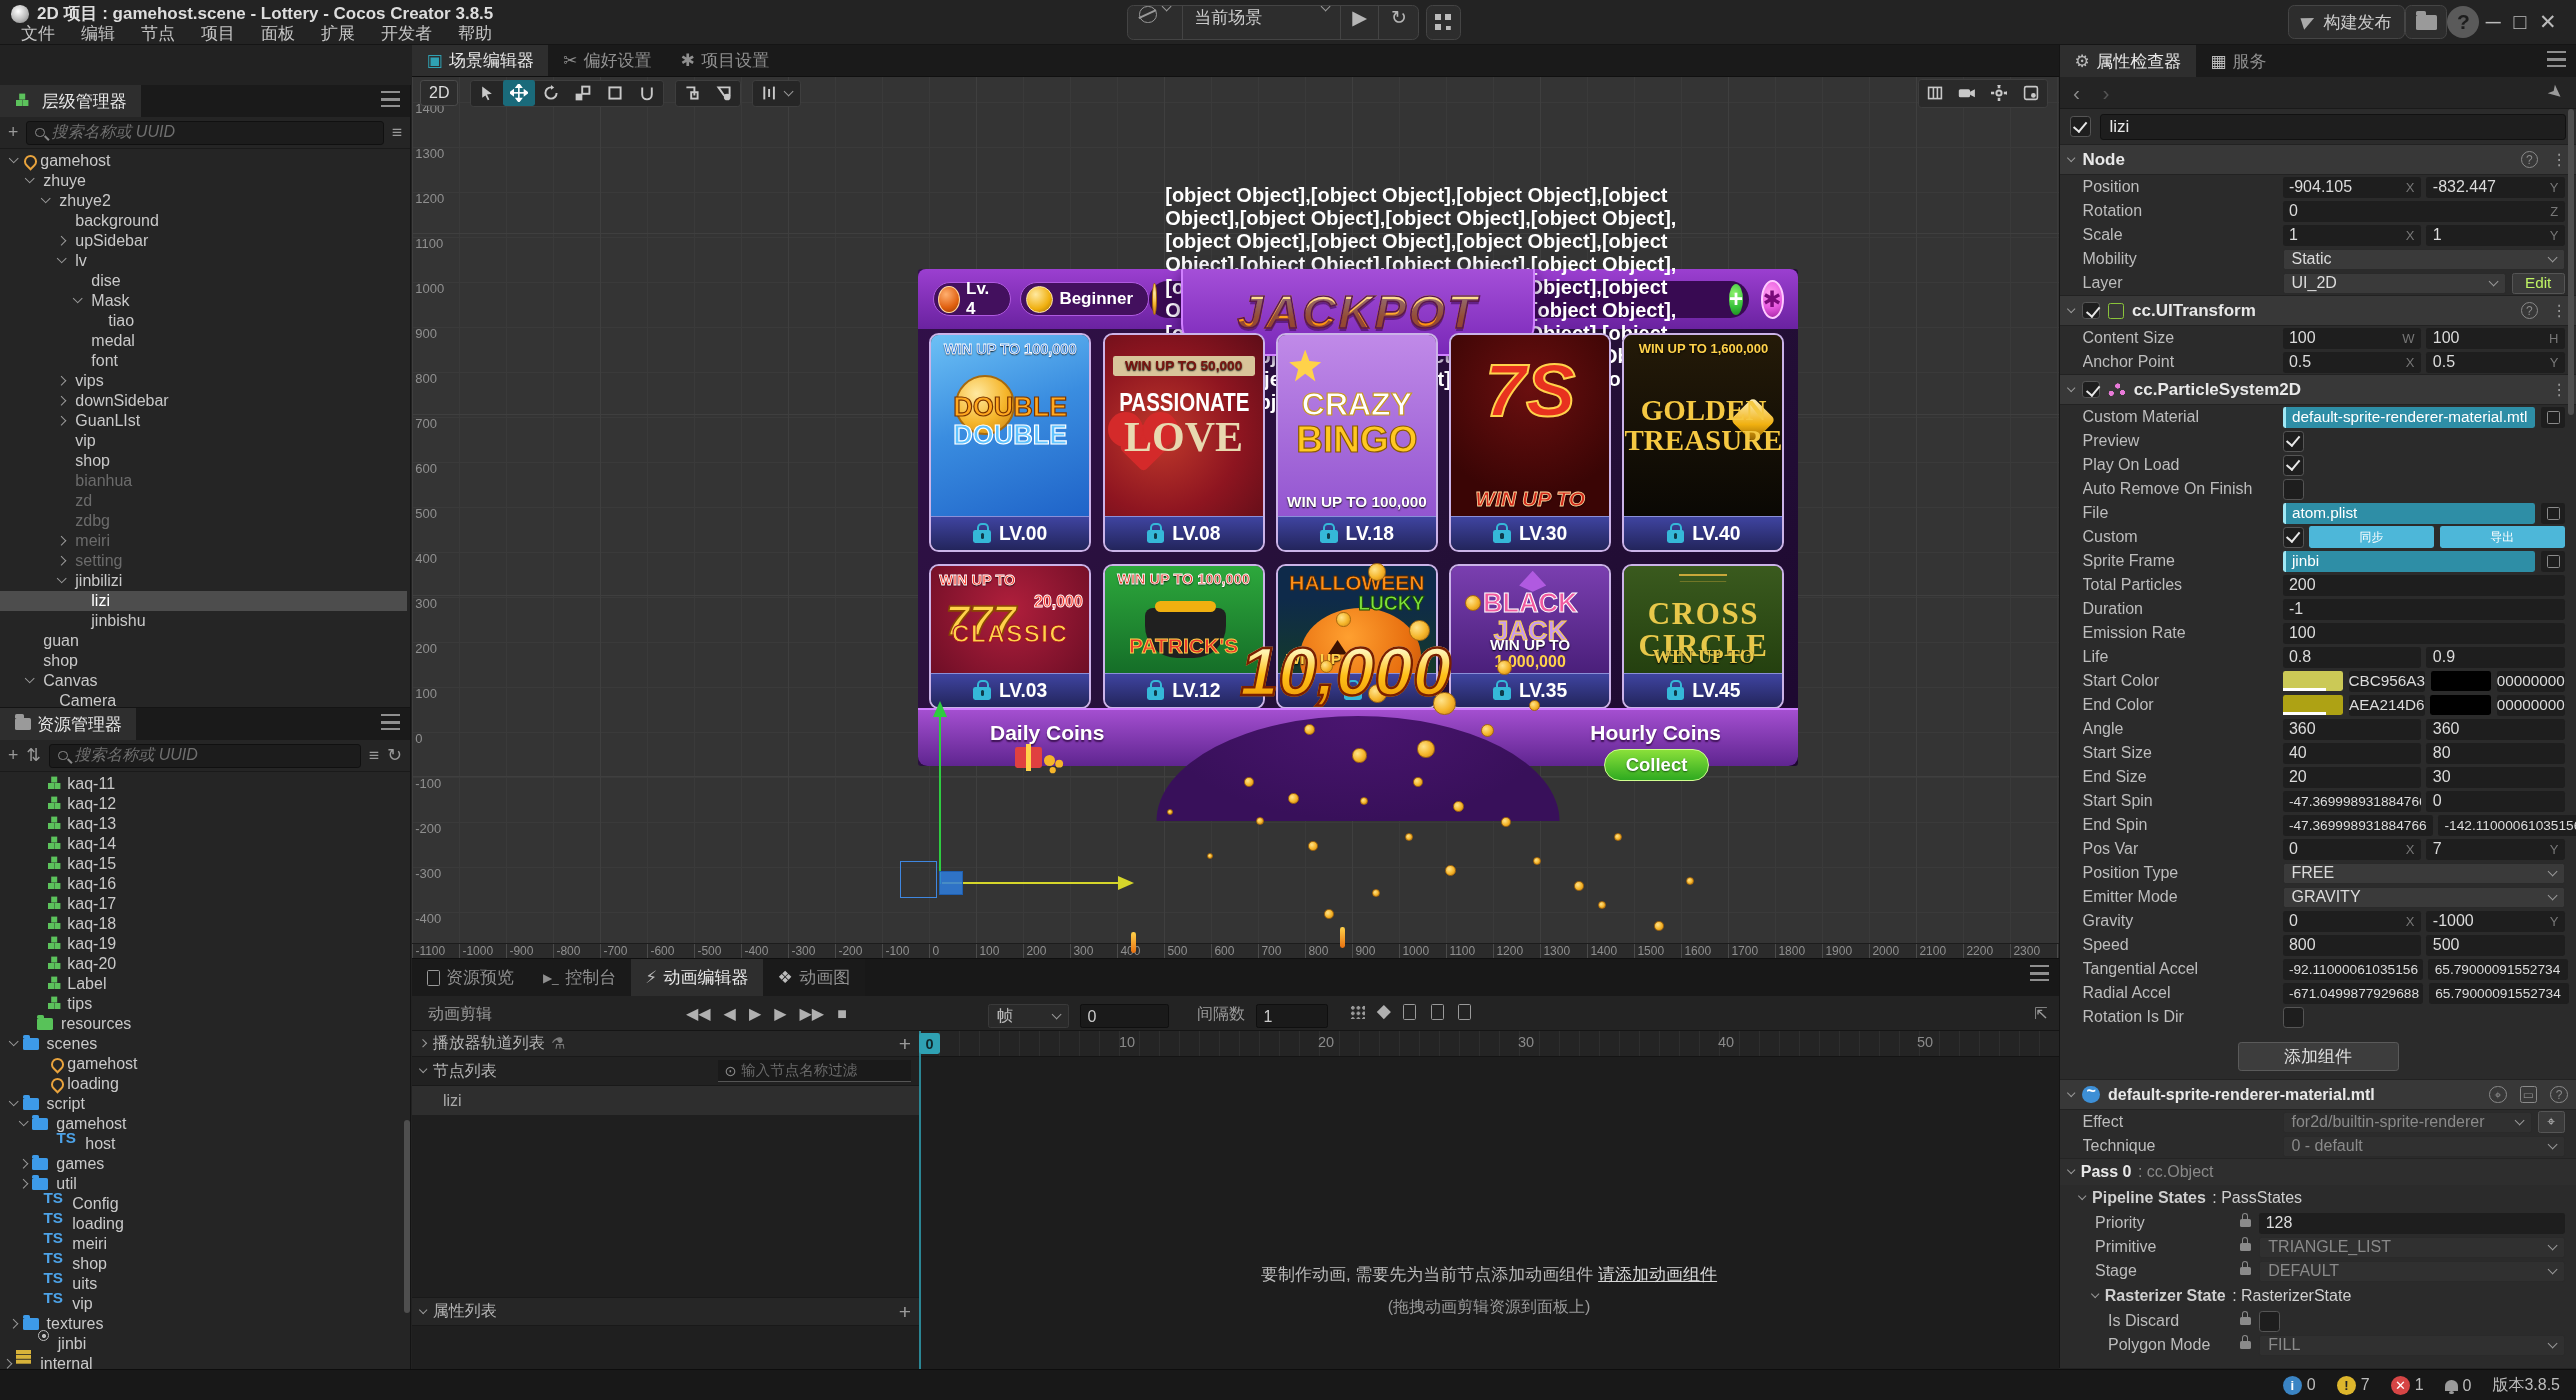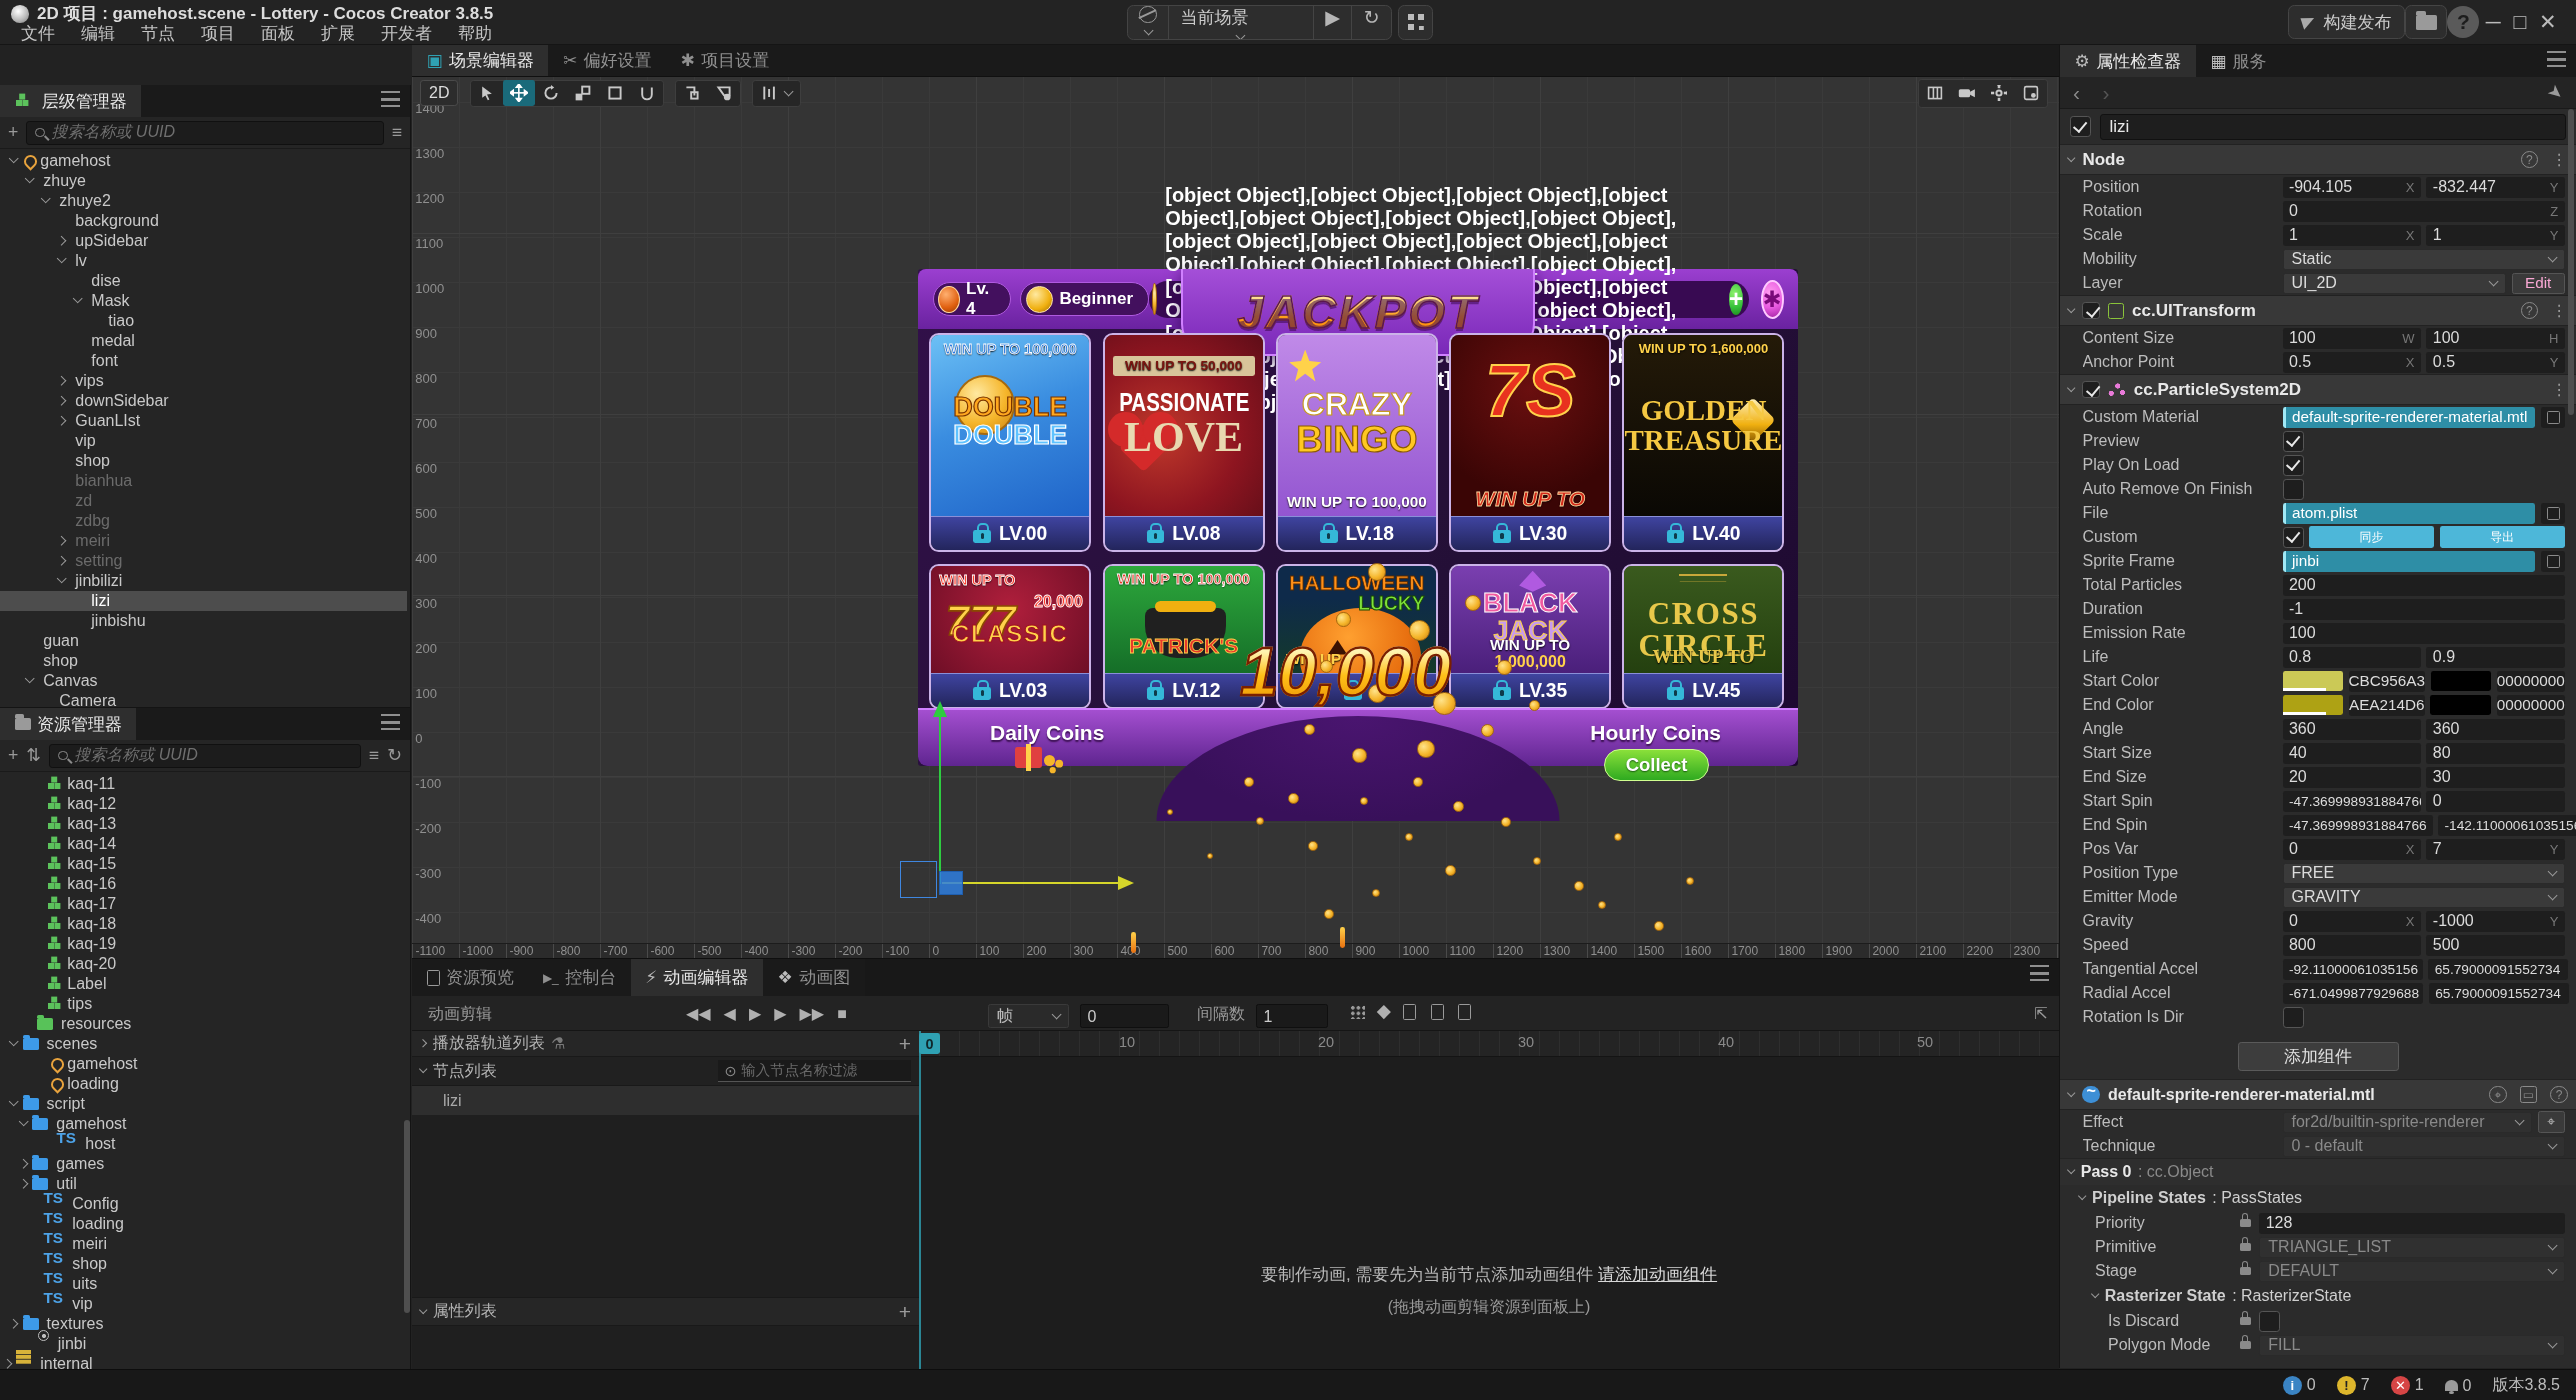--- a/index.html
+++ b/index.html
@@ -6,21 +6,21 @@
   *{box-sizing:border-box;font-family:"Liberation Sans","DejaVu Sans",sans-serif;}
   .app{position:relative;width:2576px;height:1401px;background:#222;overflow:hidden;color:#ccc;}
   
   .titlebar{position:absolute;left:0;top:0;width:2576px;height:45px;background:#232323;border-bottom:0.8px solid #151515;}
   .title-left{position:absolute;left:11.3px;top:3.2px;height:21px;display:flex;align-items:center;gap:8px;font-size:17px;color:#ddd;font-weight:bold;}
   .app-icon{width:17.7px;height:17.7px;border-radius:50%;background:radial-gradient(circle at 40% 35%,#fff,#bbb 55%,#777);display:inline-block;}
   .menubar{position:absolute;left:8px;top:22.5px;height:22.5px;display:flex;align-items:center;}
   .menu-item{padding:0 13px;font-size:17px;color:#c5c5c5;cursor:default;}
   .top-center{position:absolute;left:1127px;top:4.8px;height:35px;display:flex;align-items:center;gap:6.4px;}
   .scene-pill{display:flex;align-items:center;height:35px;background:#2d2d2d;border:0.8px solid #444;border-radius:6.4px;overflow:hidden;}
-  .scene-pill .seg{display:flex;align-items:center;gap:6.4px;padding:0 11.3px;height:100%;border-right:0.8px solid #444;flex-direction:column;}
+  .scene-pill .seg{display:flex;gap:6.4px;padding:0 11.3px;height:100%;border-right:0.8px solid #444;}
   .scene-pill .seg:last-child{border-right:none;}
   .globe{width:17.7px;height:17.7px;border-radius:50%;border:1.6px solid #9a9a9a;position:relative;display:inline-block;}
   .globe::after{content:"";position:absolute;left:-2.4px;top:6.4px;width:19.3px;height:2.4px;background:#9a9a9a;transform:rotate(-25deg);}
   .chev{width:7.2px;height:7.2px;border-right:1.6px solid #9a9a9a;border-bottom:1.6px solid #9a9a9a;transform:rotate(45deg);display:inline-block;margin-top:-3.2px;}
   .scene-name{font-size:17px;color:#ccc;min-width:121px;}
   .playglyph{color:#b5b5b5;font-size:19.3px;}
   .reload{color:#b5b5b5;font-size:19.3px;}
   .qr-btn{width:35px;height:35px;background:#2d2d2d;border:0.8px solid #444;border-radius:6.4px;display:flex;align-items:center;justify-content:center;}
   .qr{width:16px;height:16px;position:relative;background:
       linear-gradient(#bbb,#bbb) 0 0/6.4px 6.4px no-repeat,
@@ -246,21 +246,21 @@
   .ddf.dim{color:#8a8a8a;background:#303030;}
   .teal{flex:1;height:21px;background:#2e8ea6;border-left:3.2px solid #9fe8f5;border-radius:2.4px;color:#fff;display:flex;align-items:center;padding:0 6.4px;font-size:15.3px;white-space:nowrap;overflow:hidden;}
   .teal-btn{width:24px;height:21px;background:#1e1e1e;border-radius:2.4px;flex:0 0 24px;position:relative;}
   .teal-btn::after{content:"";position:absolute;left:6.4px;top:4.8px;width:10.5px;height:10.5px;border:1.6px solid #8a8a8a;border-radius:1.6px;}
   .actbtn{flex:1;height:22px;background:#4db7d9;border-radius:2.4px;color:#fff;font-size:12px;display:flex;align-items:center;justify-content:center;}
   .swatch{flex:1;height:19.3px;border-radius:2.4px;position:relative;}
   .swatch::after{content:"";position:absolute;left:0;bottom:-0.8px;height:3.2px;width:72%;background:#fff;}
   .swatch.blk{background:#000;}
   .swatch.blk::after{width:0;}
   .hexcell{flex:1;height:21px;background:#1e1e1e;border-radius:2.4px;color:#dcdcdc;display:flex;align-items:center;justify-content:center;font-size:15.3px;}
-  .editbtn{width:53px;height:21px;background:#3a3a3a;border:0.8px solid #555;border-radius:2.4px;color:#f9a8d4;font-size:15.3px;display:flex;align-items:center;justify-content:center;flex:0 0 53px;}
+  .editbtn{width:53px;height:21px;background:#3a3a3a;border:0.8px solid #555;border-radius:2.4px;color:#bef264;font-size:15.3px;display:flex;align-items:center;justify-content:center;flex:0 0 53px;}
   .addcomp{margin:13px auto 8px;width:161px;height:29px;background:#3d3d3d;border:0.8px solid #5a5a5a;border-radius:3.2px;color:#e0e0e0;font-size:17px;display:flex;align-items:center;justify-content:center;}
   .subhead{height:27px;display:flex;align-items:center;gap:6.4px;padding:0 8px;font-size:16px;color:#cfcfcf;background:#2e2e2e;border-top:0.8px solid #242424;}
   .subhead b{color:#e8e8e8;}
   .subhead .typ{color:#8a8a8a;}
   .subhead2{height:26px;display:flex;align-items:center;gap:6.4px;padding:0 8px 0 19.3px;font-size:16px;color:#cfcfcf;}
   .locki{width:11.3px;height:8.9px;background:#8a8a8a;border-radius:1.6px;position:relative;margin:0 8px 0 auto;flex:0 0 11.3px;}
   .locki::before{content:"";position:absolute;left:1.6px;top:-5.6px;width:4.8px;height:4.8px;border:1.6px solid #8a8a8a;border-bottom:none;border-radius:4px 4px 0 0;}
   .arr{width:6.4px;height:6.4px;border-right:1.6px solid #9a9a9a;border-bottom:1.6px solid #9a9a9a;display:inline-block;}
   .arr.open{transform:rotate(45deg);margin-top:-3.2px;}
   .arr.closed{transform:rotate(-45deg);}

